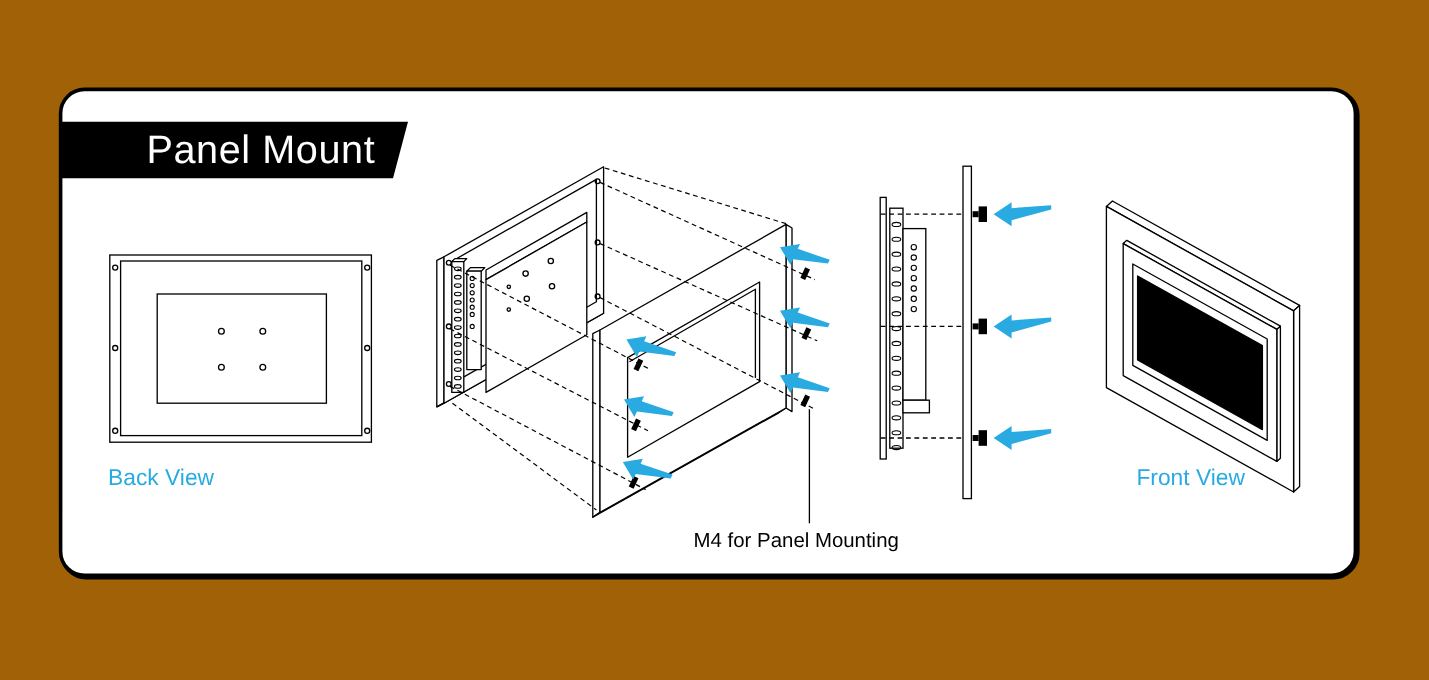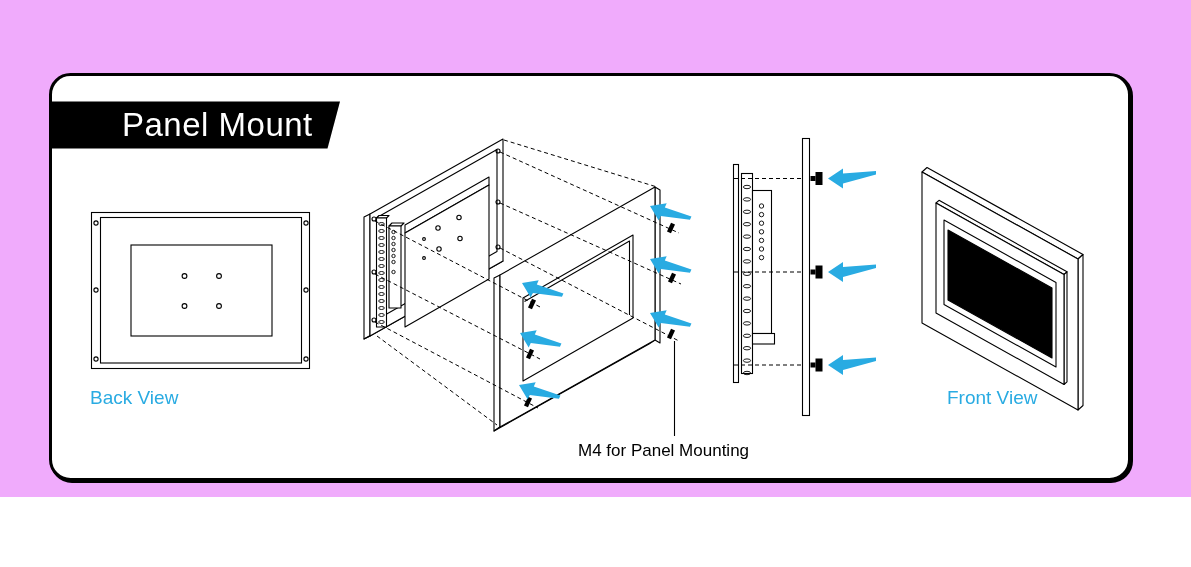--- a/index.html
+++ b/index.html
@@ -1,16 +1,16 @@
 <!DOCTYPE html>
 <html><head>
 <meta charset="utf-8">
 <style>
   html,body{margin:0;padding:0;background:#ffffff;}
-  .stage{position:relative;width:1191px;height:497px;background:#f0abfc;overflow:hidden;}
+  .stage{position:relative;width:1191px;height:567px;background:#a16207;overflow:hidden;}
   svg{display:block;}
   text{font-family:"Liberation Sans","DejaVu Sans",sans-serif;}
   .view-label{font-size:19px;}
   .note-label{font-size:17px;}
   .title-label{font-size:33px;letter-spacing:0.5px;}
 </style>
 </head>
 <body>
 
 <div class="stage">

